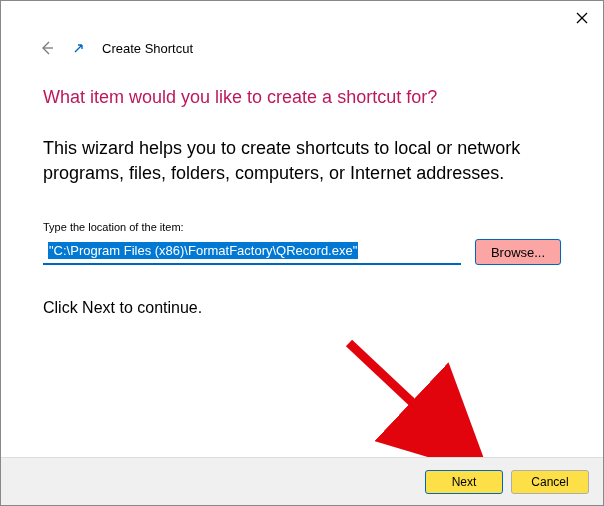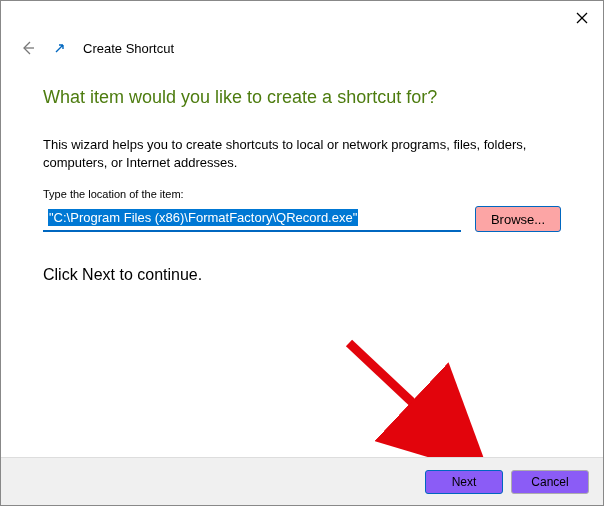--- a/index.html
+++ b/index.html
@@ -27,20 +27,21 @@
       cursor: pointer;
       display: flex;
       align-items: center;
       justify-content: center;
     }
     .header {
       display: flex;
       align-items: center;
       gap: 16px;
       padding: 4px 13px 10px 18px;
+      margin-left: 19px;
     }
     .back-icon {
       width: 18px;
       height: 18px;
       display: flex;
       align-items: center;
       justify-content: center;
       color: #555;
     }
     .shortcut-icon {
@@ -52,29 +53,29 @@
     }
     .dialog-title {
       font-size: 13px;
       color: #000;
     }
     .content {
       padding: 20px 42px 0 42px;
     }
     .heading {
       font-size: 18px;
-      color: #4d7c0f;
+      color: #be185d;
       font-weight: 400;
       margin-bottom: 28px;
     }
     .description {
-      font-size: 13px;
+      font-size: 18px;
       color: #000;
       line-height: 1.4;
-      margin-bottom: 16px;
+      margin-bottom: 35px;
     }
     .field-label {
       font-size: 11px;
       margin-bottom: 6px;
     }
     .input-row {
       display: flex;
       gap: 14px;
       align-items: flex-start;
       margin-bottom: 34px;
@@ -129,21 +130,21 @@
       display: flex;
       justify-content: flex-end;
       align-items: center;
       padding-right: 14px;
       gap: 8px;
     }
     .footer-btn {
       width: 78px;
       height: 24px;
       border: 1px solid #adadad;
-      background: #8b5cf6;
+      background: #fde047;
       font-family: inherit;
       font-size: 12px;
       cursor: pointer;
       border-radius: 3px;
     }
     .footer-btn.primary {
       border: 1px solid #0067c0;
     }
     .arrow-annotation {
       position: absolute;

